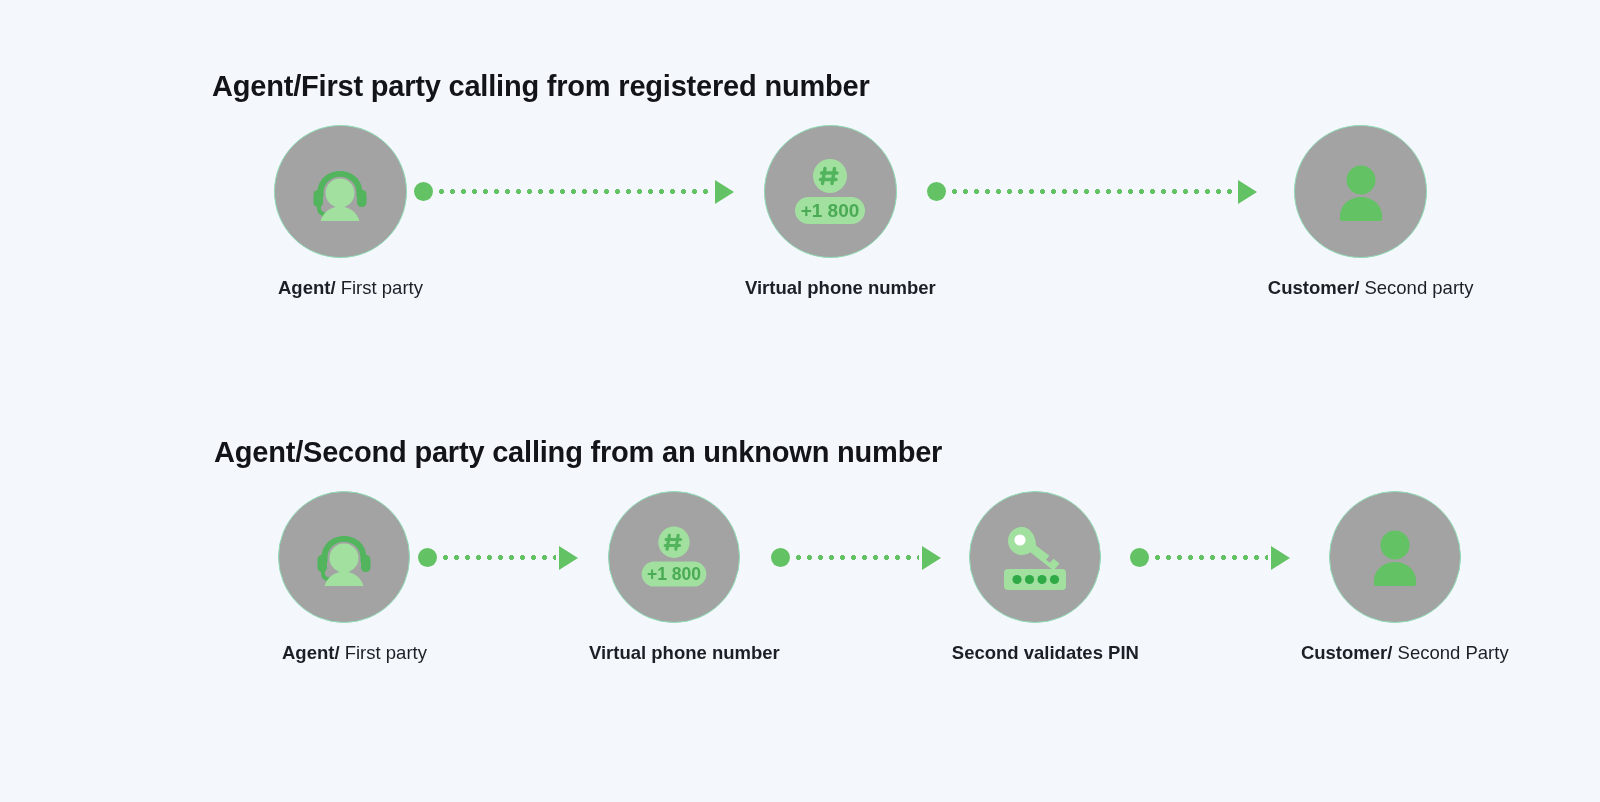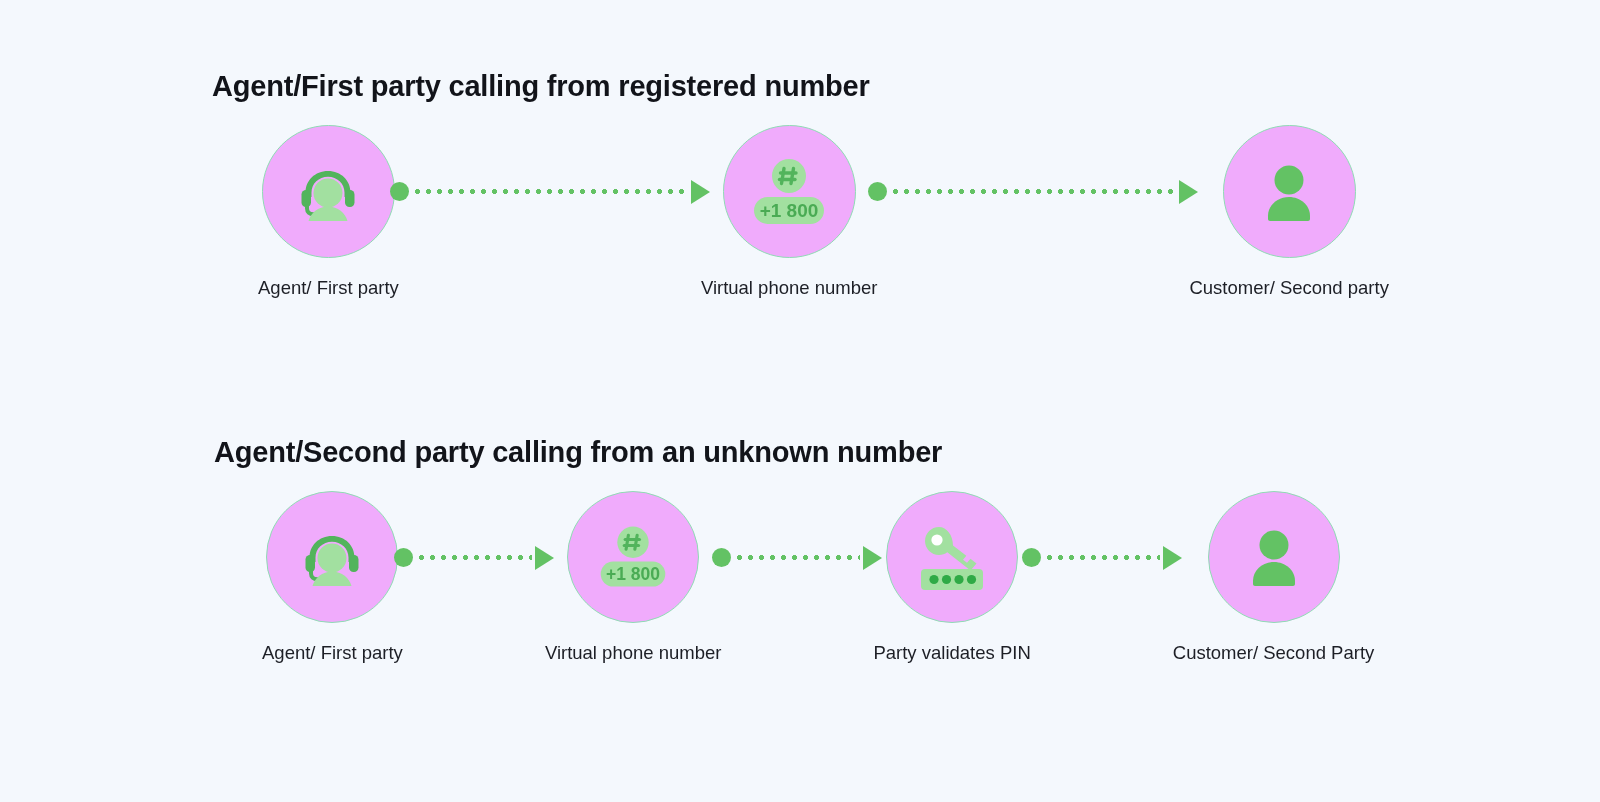--- a/index.html
+++ b/index.html
@@ -51,38 +51,38 @@
     position: relative;
     display: flex;
     flex-direction: column;
     align-items: center;
     flex: 0 0 auto;
   }
 
   .bubble {
     position: relative;
     border-radius: 50%;
-    background: #f0abfc;
+    background: #a3a3a3;
     border: 1.3px solid #8fdcb4;
     display: flex;
     align-items: center;
     justify-content: center;
   }
   .bubble-lg { width: 133px; height: 133px; }
   .bubble-md { width: 132px; height: 132px; }
 
   
   .caption {
     margin-top: 21px;
     font-size: 18.5px;
     color: #1d1f26;
     white-space: nowrap;
     line-height: 1;
   }
-  .caption b { font-weight: normal; }
+  .caption b { font-weight: bold; margin-left: 20px; }
   .caption span { font-weight: normal; text-align: center; }
 
   
   .connector {
     position: relative;
     flex: 0 0 auto;
     height: 133px;
     display: flex;
     align-items: center;
     margin: 0 -9px;
@@ -261,21 +261,21 @@
             <rect x="6" y="45" width="62" height="21" rx="4" fill="#a2e0a0"></rect>
             <g fill="#2faa46">
               <circle cx="19" cy="55.5" r="4.6"></circle>
               <circle cx="31.5" cy="55.5" r="4.6"></circle>
               <circle cx="44" cy="55.5" r="4.6"></circle>
               <circle cx="56.5" cy="55.5" r="4.6"></circle>
             </g>
           </svg>
         </div>
         <div class="caption">
-          <b>Party validates PIN</b><span></span>
+          <b>Second validates PIN</b><span></span>
         </div>
       </div>
 
       <div class="connector conn-e">
         <div class="conn-dot"></div>
         <div class="conn-line"></div>
         <div class="conn-arrow"></div>
       </div>
 
       <div class="node">

